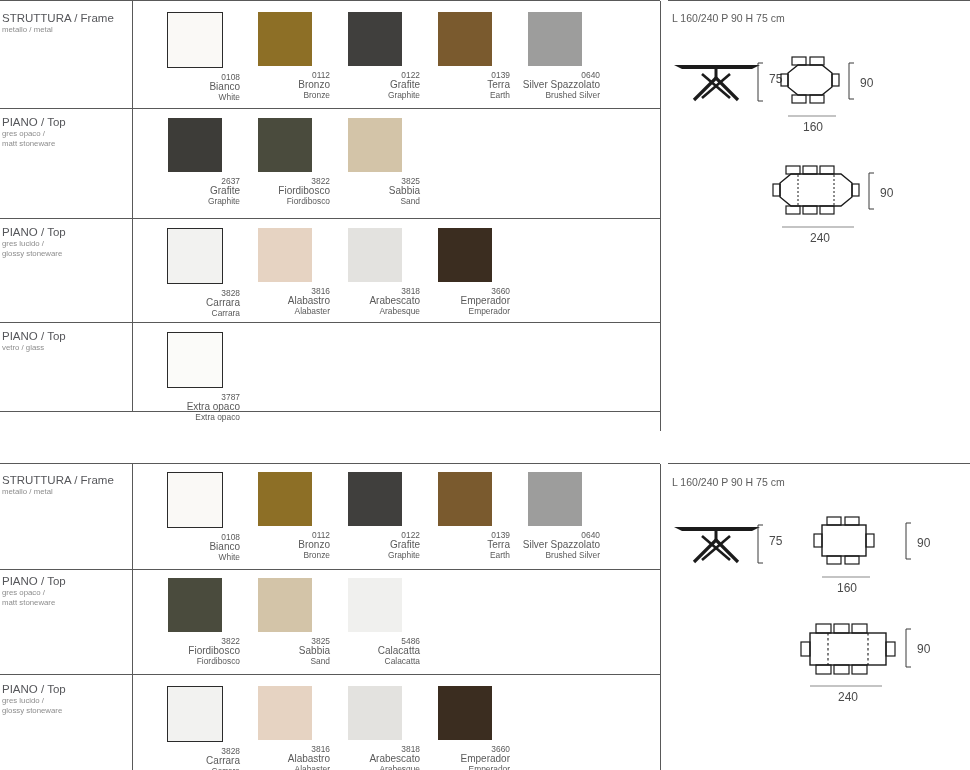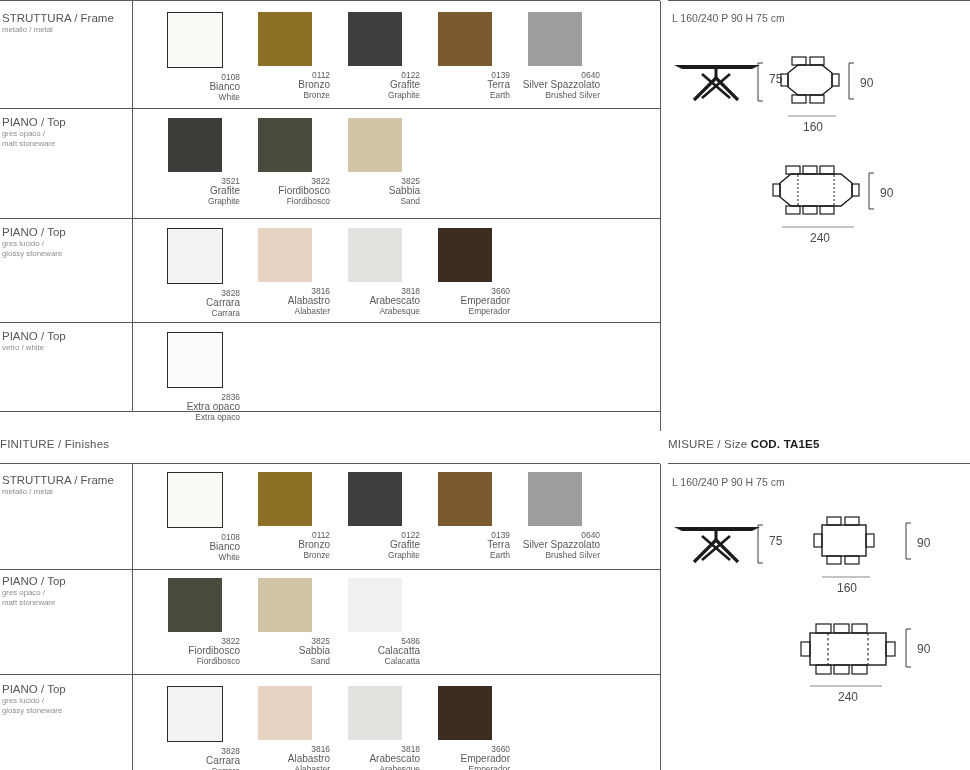--- a/index.html
+++ b/index.html
@@ -69,21 +69,21 @@
       <div class="t2">gres opaco /</div>
       <div class="t2">matt stoneware</div>
     </div>
     <div class="cat" style="top:226px;">
       <div class="t1">PIANO / Top</div>
       <div class="t2">gres lucido /</div>
       <div class="t2">glossy stoneware</div>
     </div>
     <div class="cat" style="top:330px;">
       <div class="t1">PIANO / Top</div>
-      <div class="t2">vetro / white</div>
+      <div class="t2">vetro / glass</div>
     </div>
 
     <div class="swatches" style="top:12px;">
         <div class="sw-item">
           <div class="sw bordered" style="background: rgb(250, 249, 246);"></div>
           <div class="sw-code">0108</div>
           <div class="sw-it">Bianco</div>
           <div class="sw-en">White</div>
         </div>
         <div class="sw-item">
@@ -107,21 +107,21 @@
         <div class="sw-item">
           <div class="sw" style="background: rgb(157, 157, 156);"></div>
           <div class="sw-code">0640</div>
           <div class="sw-it">Silver Spazzolato</div>
           <div class="sw-en">Brushed Silver</div>
         </div>
       </div>
     <div class="swatches" style="top:118px;">
         <div class="sw-item">
           <div class="sw" style="background: rgb(61, 60, 56);"></div>
-          <div class="sw-code">3521</div>
+          <div class="sw-code">2637</div>
           <div class="sw-it">Grafite</div>
           <div class="sw-en">Graphite</div>
         </div>
         <div class="sw-item">
           <div class="sw" style="background: rgb(74, 75, 61);"></div>
           <div class="sw-code">3822</div>
           <div class="sw-it">Fiordibosco</div>
           <div class="sw-en">Fiordibosco</div>
         </div>
         <div class="sw-item">
@@ -153,21 +153,21 @@
         <div class="sw-item">
           <div class="sw" style="background: rgb(59, 45, 32);"></div>
           <div class="sw-code">3660</div>
           <div class="sw-it">Emperador</div>
           <div class="sw-en">Emperador</div>
         </div>
       </div>
     <div class="swatches" style="top:332px;">
         <div class="sw-item">
           <div class="sw bordered" style="background: rgb(251, 251, 249);"></div>
-          <div class="sw-code">2836</div>
+          <div class="sw-code">3787</div>
           <div class="sw-it">Extra opaco</div>
           <div class="sw-en">Extra opaco</div>
         </div>
       </div>
 
     <div class="sizeline" style="top:12px;">L 160/240 P 90 H 75 cm</div>
 
     <svg class="dwg" style="left:672px;top:58px;" width="90" height="50" viewBox="0 0 90 50">
       <path d="M2,7 L88,7 L80,11 L10,11 Z" fill="#1b1b1b"></path>
       <path d="M44,11 L44,22" stroke="#1b1b1b" stroke-width="3"></path>
@@ -217,27 +217,20 @@
     </svg>
     <div class="dimtxt" style="left:880px;top:186px;">90</div>
     <svg class="dwg" style="left:782px;top:224px;" width="72" height="6" viewBox="0 0 72 6">
       <path d="M0,3 L72,3" stroke="#8a8a8a" stroke-width="1.2"></path>
     </svg>
     <div class="dimtxt" style="left:810px;top:231px;">240</div>
   </div>
 
   <div class="block" style="top:438px;height:332px;">
 
-    <div class="hdr-row" style="top:0;">
-      <div class="hdr-left">FINITURE / Finishes</div>
-      <div class="hdr-right">
-        <span>MISURE / Size</span>
-        <b>COD. TA1E5</b>
-      </div>
-    </div>
 
     <div class="rule h" style="left:0;top:25px;width:660px;"></div>
     <div class="rule h" style="left:668px;top:25px;width:302px;"></div>
 
     <div class="rule v" style="left:132px;top:26px;height:306px;"></div>
     <div class="rule v" style="left:660px;top:26px;height:306px;"></div>
 
     <div class="rule h" style="left:0;top:131px;width:660px;"></div>
     <div class="rule h" style="left:0;top:236px;width:660px;"></div>
 

